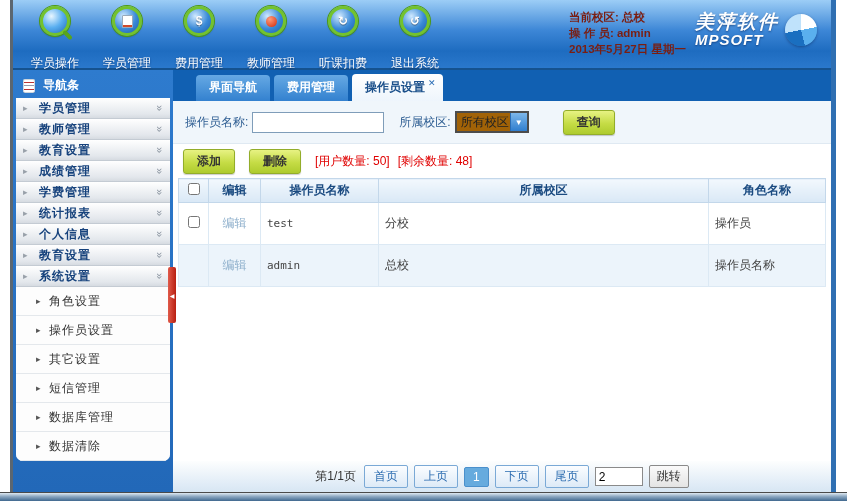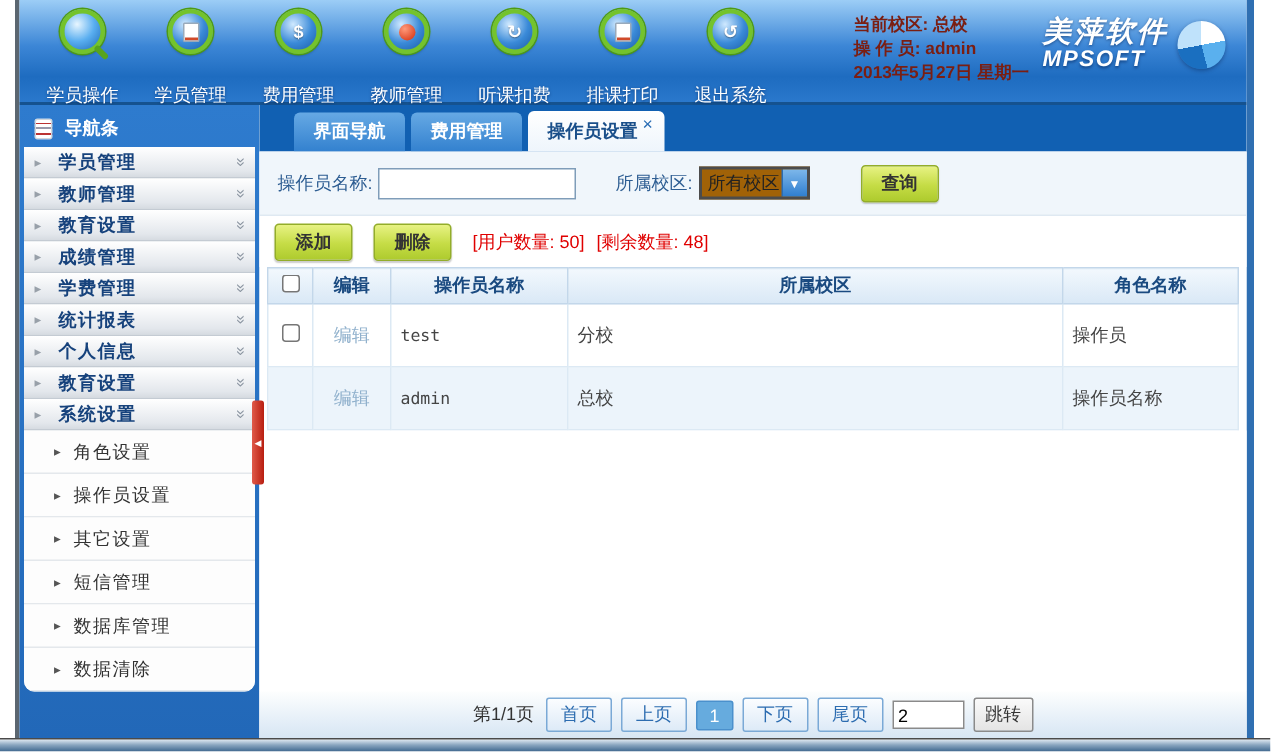--- a/index.html
+++ b/index.html
@@ -76,21 +76,21 @@
     padding-left:23px; gap:4px; }
   .tab { padding:4px 13px 5px; border-radius:4px 4px 0 0; cursor:pointer; white-space:nowrap;
     background:linear-gradient(#66a9e4,#3381cf); color:#fff; font-weight:bold; }
   .tab.active { background:linear-gradient(#ffffff,#eef5fc); color:#1a4f8a; padding-right:7px; }
   .tab .close { color:#2a6db5; font-size:9px; font-weight:bold; vertical-align:super; margin-left:3px; cursor:pointer; }
 
   .filterbar { height:43px; flex:0 0 43px; background:#f0f6fb; border-bottom:1px solid #dfe9f2;
     display:flex; align-items:center; padding-left:12px; }
   .flabel { color:#2d5d92; margin-right:4px; white-space:nowrap; }
   .ftext { width:132px; height:21px; border:1px solid #7f9db9; background:#fff; padding:0 4px; font-size:12px; }
-  .fsel { margin-left:26px; }
+  .fsel { margin-left:15px; }
   .selbox { display:flex; align-items:center; width:74px; height:22px; border:2px solid #4c4c4c;
     background:#a16207; cursor:pointer; }
   .selbox .val { flex:1; padding-left:4px; color:#222; }
   .selbox .btn { width:17px; height:100%; background:linear-gradient(#7db7ea,#2f7ecf);
     color:#fff; font-size:8px; display:flex; align-items:center; justify-content:center; border-left:1px solid #2a6db5; }
   .gbtn { display:inline-block; padding:3px 13px; border:1px solid #93ad2a; border-radius:3px; cursor:pointer;
     background:linear-gradient(#e7f283,#c5dc45 55%,#aecb2e); color:#333; font-weight:bold;
     box-shadow:0 1px 1px rgba(0,0,0,.2); white-space:nowrap; }
   .search-btn { margin-left:34px; }
 
@@ -148,26 +148,20 @@
           <span class="ticon">
               <span class="dot"></span>
             </span>
           <span class="tlabel">教师管理</span>
         </div>
         <div class="titem">
           <span class="ticon">
               <span class="g">↻</span>
             </span>
           <span class="tlabel">听课扣费</span>
-        </div>
-        <div class="titem">
-          <span class="ticon">
-              <span class="page"></span>
-            </span>
-          <span class="tlabel">排课打印</span>
         </div>
         <div class="titem">
           <span class="ticon">
               <span class="g">↺</span>
             </span>
           <span class="tlabel">退出系统</span>
         </div>
       </div>
 
       <div class="hinfo">

